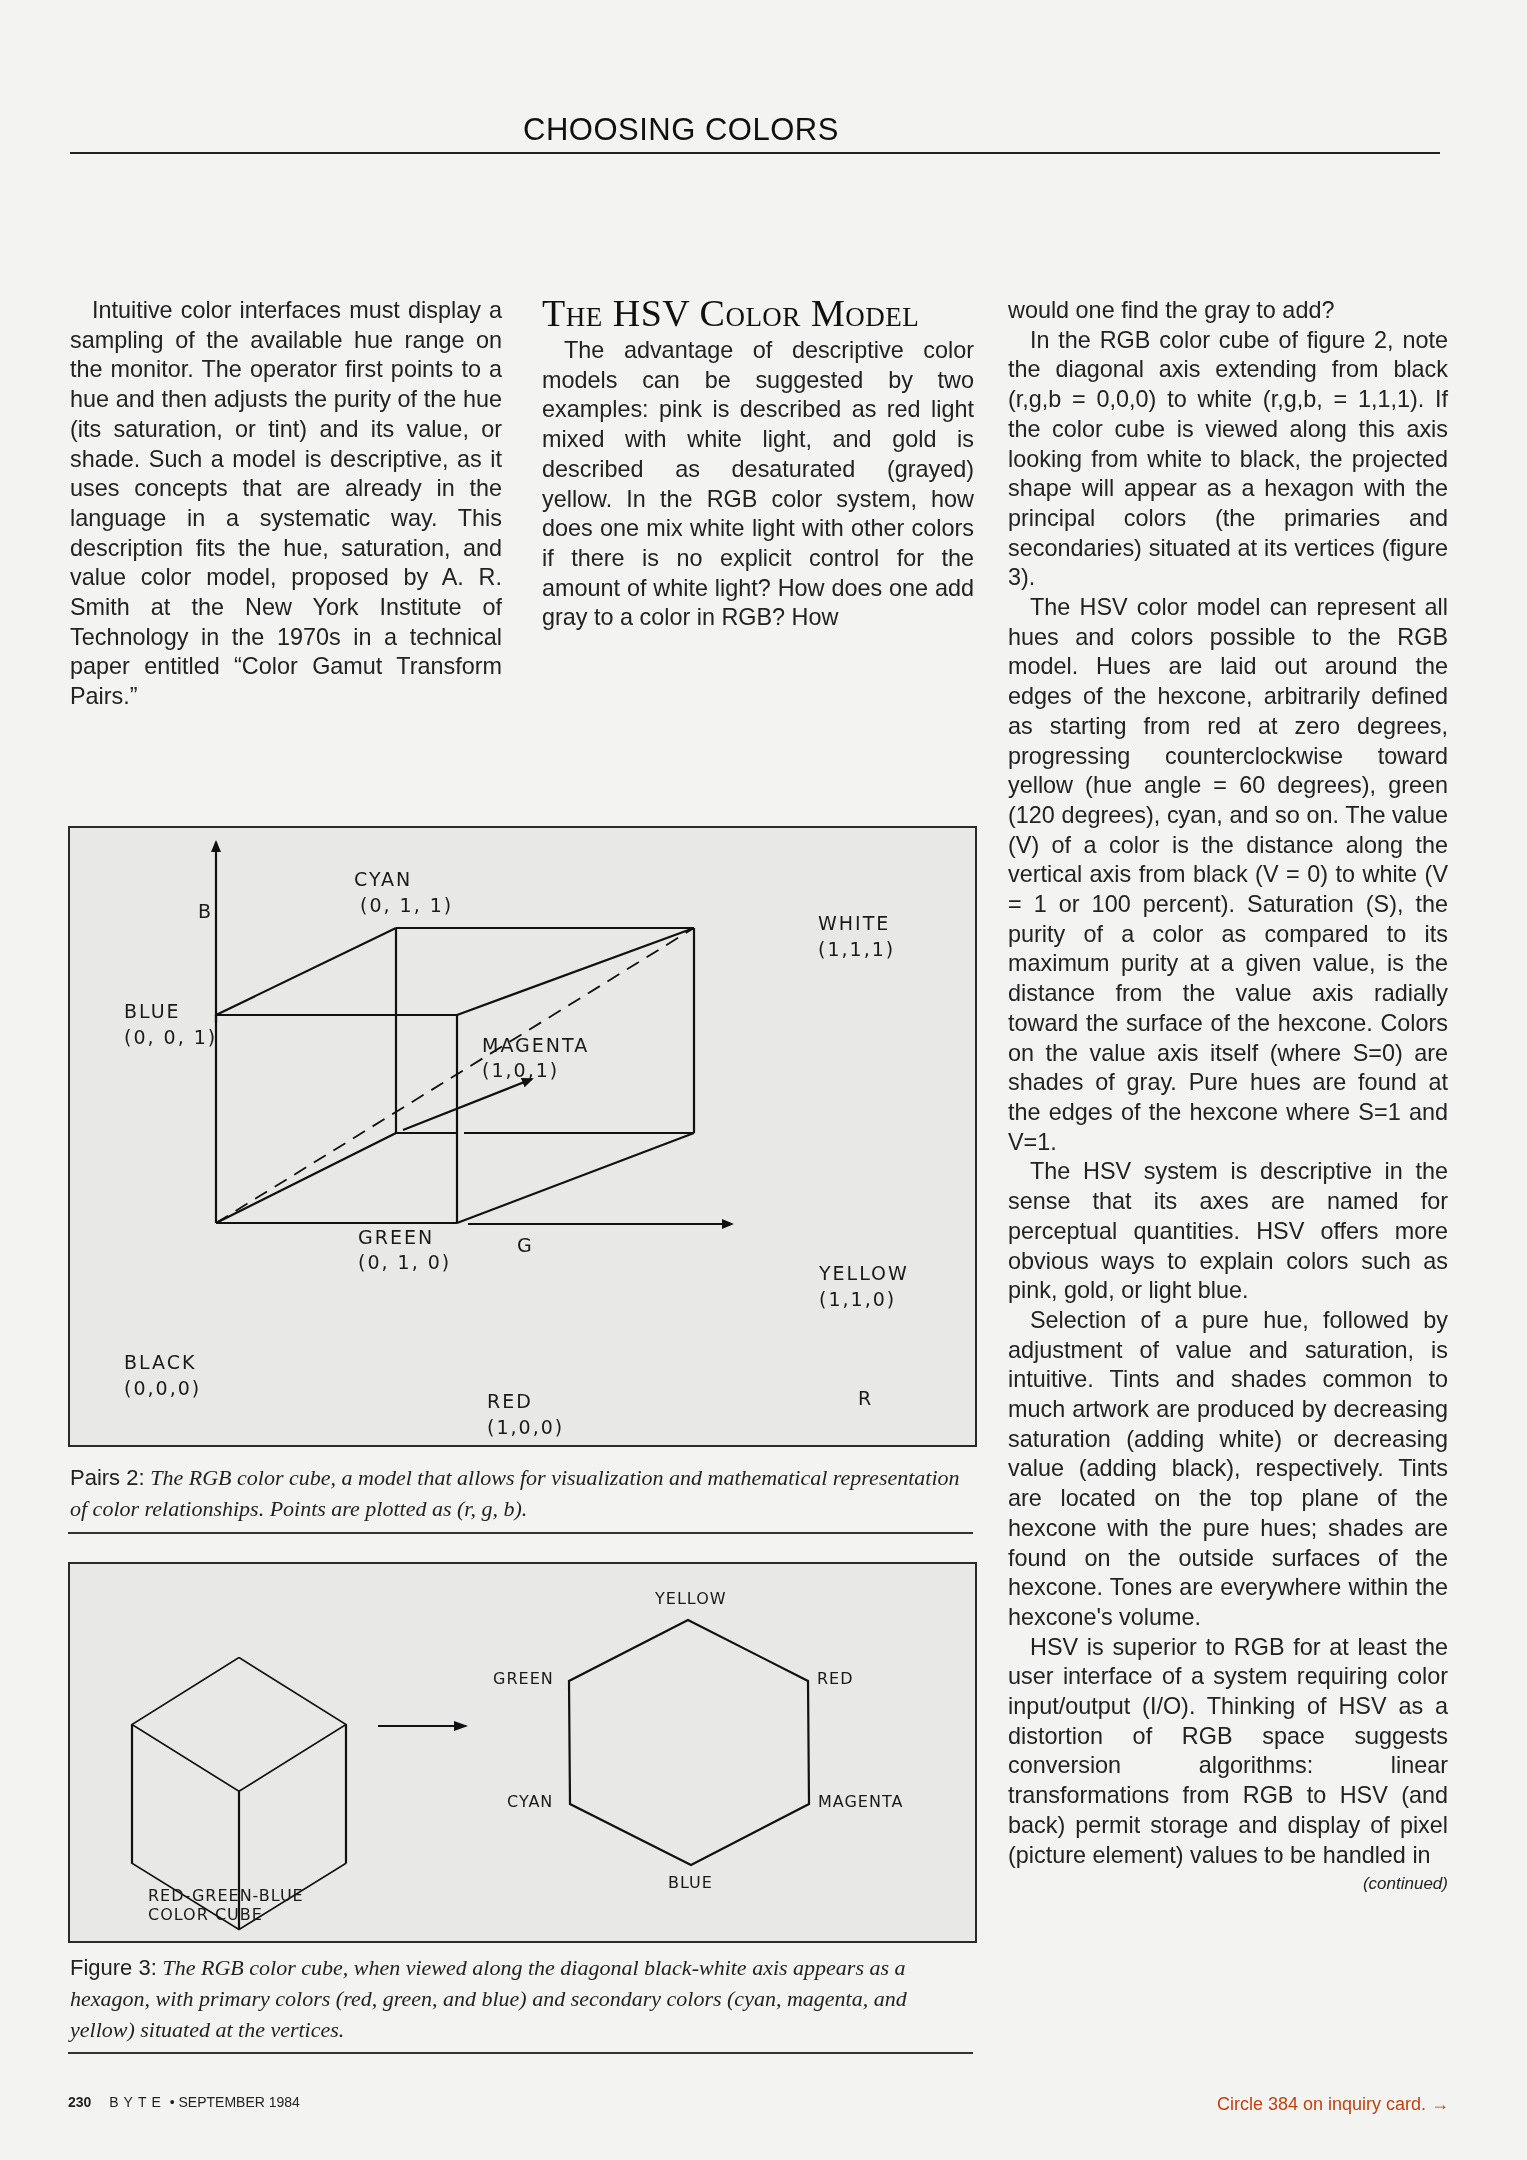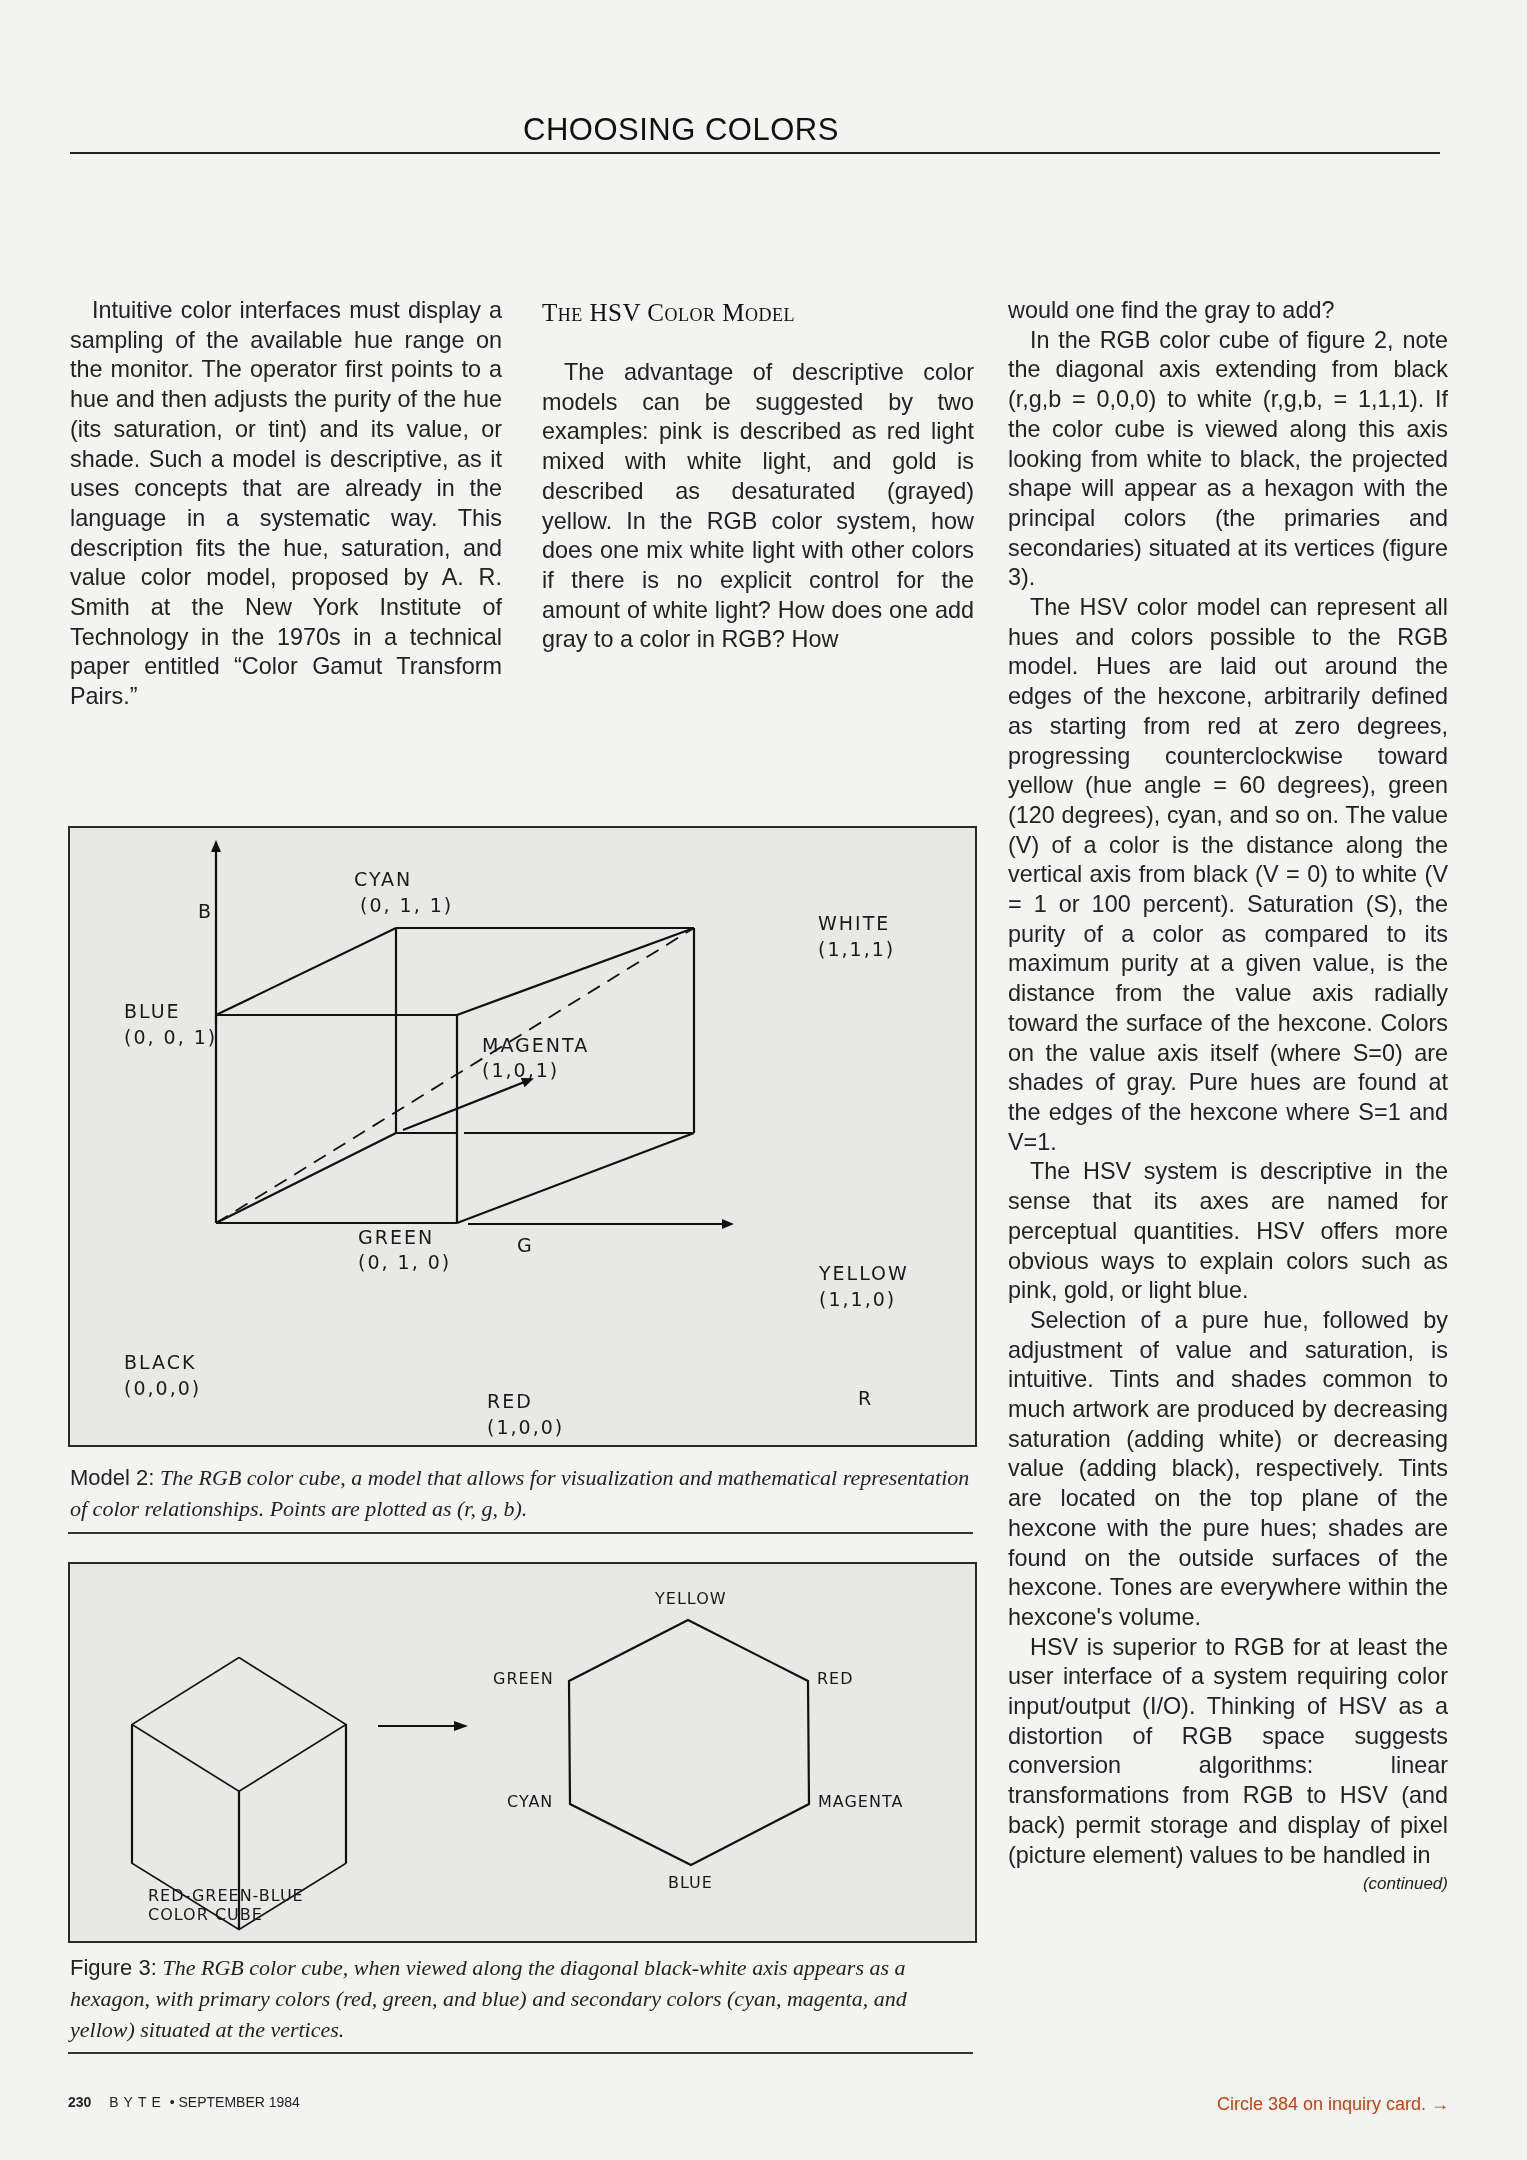--- a/index.html
+++ b/index.html
@@ -16,22 +16,22 @@
 
   .col { position: absolute; top: 296px; font-size: 23.4px; line-height: 29.7px; color: #222; }
   .col p { margin: 0; text-align: justify; }
   .col p.indent { text-indent: 22px; }
   .col1 { left: 70px; width: 432px; }
   .col2 { left: 542px; width: 432px; }
   .col3 { left: 1008px; width: 440px; }
 
   .section-heading {
     font-family: "Liberation Serif", "DejaVu Serif", serif;
-    font-size: 25px; font-variant: small-caps; letter-spacing: 0.5px;
-    margin: 0 0 28px 0; color: #111; line-height: 34px;
+    font-size: 38px; font-variant: small-caps; letter-spacing: 0.5px;
+    margin: 0 0 6px 0; color: #111; line-height: 34px;
   }
   .continued { text-align: right; font-style: italic; font-size: 17px; line-height: 24px; margin-top: 2px; }
 
   .figure-box { position: absolute; border: 2px solid #2a2a2a; background: #e8e8e6; }
   .fig2 { left: 68px; top: 826px; width: 905px; height: 617px; }
   .fig3 { left: 68px; top: 1562px; width: 905px; height: 377px; }
   .figure-box svg { position: absolute; left: 0; top: 0; }
   .diag-label { font-family: "DejaVu Sans", sans-serif; font-size: 19px; letter-spacing: 2px; fill: #1a1a1a; }
   .diag-label-sm { font-family: "DejaVu Sans", sans-serif; font-size: 16px; letter-spacing: 1px; fill: #1a1a1a; }
 
@@ -122,21 +122,21 @@
     <text class="diag-label" x="749" y="452">YELLOW</text>
     <text class="diag-label" x="749" y="478">(1,1,0)</text>
     <text class="diag-label" x="54" y="541">BLACK</text>
     <text class="diag-label" x="54" y="567">(0,0,0)</text>
     <text class="diag-label" x="417" y="580">RED</text>
     <text class="diag-label" x="417" y="606">(1,0,0)</text>
     <text class="diag-label" x="788" y="577">R</text>
   </svg>
 </div>
 <div class="caption cap2">
-  <span class="fig-num">Model 2:</span>
+  <span class="fig-num">Pairs 2:</span>
   <span class="fig-text">The RGB color cube, a model that allows for visualization and mathematical representation of color relationships. Points are plotted as (r, g, b).</span>
 </div>
 <div class="rule rule2"></div>
 
 <div class="figure-box fig3">
   <svg width="905" height="377" viewBox="0 0 905 377">
     <defs>
       <marker id="arrow3" markerWidth="14" markerHeight="10" refX="12" refY="5" orient="auto" markerUnits="userSpaceOnUse">
         <path d="M0,0 L14,5 L0,10 z" fill="#111"></path>
       </marker>

